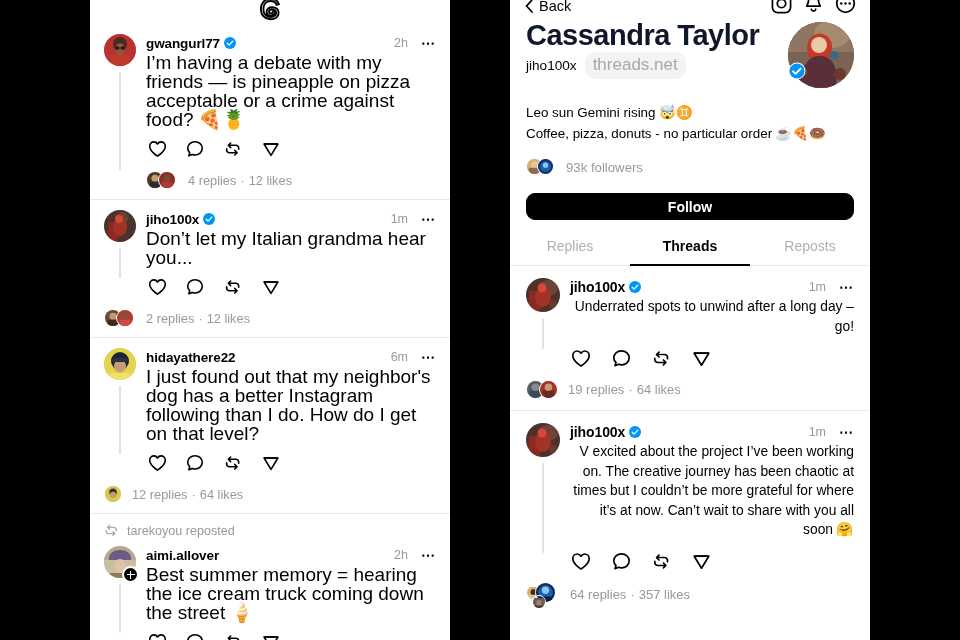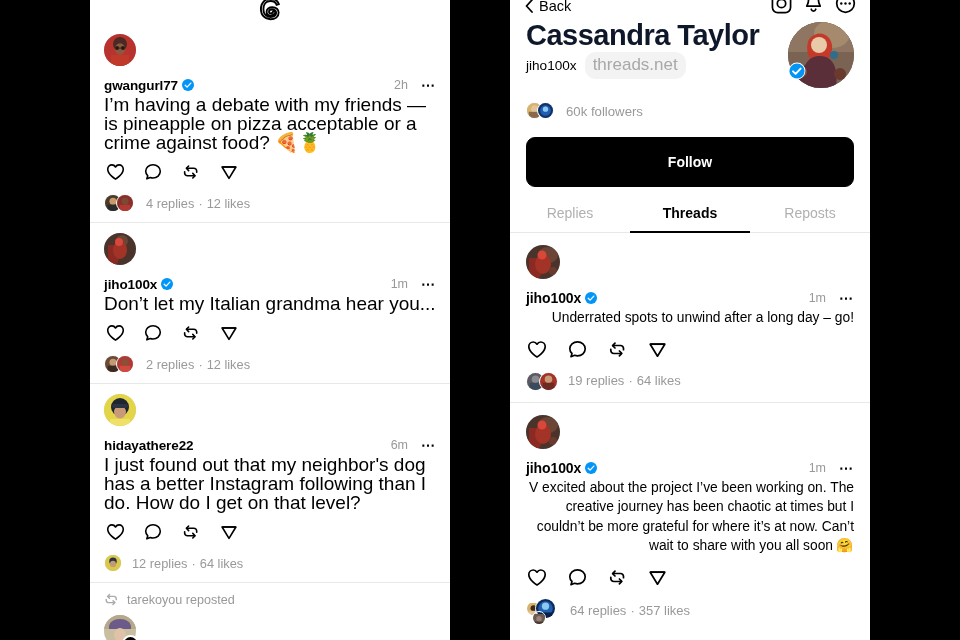--- a/index.html
+++ b/index.html
@@ -30,21 +30,21 @@
   }
   .threads-logo { width: 26px; height: 26px; display:block; }
 
   
   .post {
     position: relative;
     padding: 10px 14px 8px 14px;
     border-bottom: 1px solid #e8e8e8;
   }
   .post.no-border { border-bottom: none; }
-  .post-row { display: flex; gap: 10px; flex-direction: column; }
+  .post-row { display: flex; gap: 10px; }
 
   .avatar-col { width: 32px; flex: 0 0 32px; position: relative; }
   .avatar {
     width: 32px; height: 32px; border-radius: 50%;
     overflow: hidden; position: relative; display: block;
     background: #d9d9d9;
   }
   .avatar svg { display: block; width: 100%; height: 100%; }
   .thread-line {
     position: absolute;
@@ -170,21 +170,21 @@
   .followers-row {
     display: flex; align-items: center; gap: 8px; margin-top: 13px;
   }
   .followers-text { font-size: 13.2px; color: #999; }
 
   .prof-buttons {
     display: flex; gap: 10px;
     padding: 16px 16px 0 16px;
   }
   .btn {
-    flex: 1 1 0; height: 50px; border-radius: 9px;
+    flex: 1 1 0; height: 27px; border-radius: 9px;
     display: flex; align-items: center; justify-content: center;
     font-size: 14px; font-weight: bold; cursor: pointer;
   }
   .btn-primary { background: #000; color: #fff; border: 1px solid #000; }
   .btn-secondary { background: #fff; color: #000; border: 1px solid #dcdcdc; }
 
   .tabs {
     display: flex; margin-top: 18px;
     border-bottom: 1px solid #e8e8e8;
   }
@@ -472,20 +472,21 @@
           <div class="plus-badge"></div>
           <div class="thread-line"></div>
         </div>
         <div class="body-col">
           <div class="post-head">
             <span class="username">aimi.allover</span>
             <span class="head-spacer"></span>
             <span class="timestamp">2h</span>
             <span class="dots">⋯</span>
           </div>
+          <div class="post-text">Best summer memory = hearing the ice cream truck coming down the street 🍦</div>
           <div class="actions">
             <span class="action-btn">
               <svg width="19" height="18" viewBox="0 0 20 19">
                   <path d="M10 17S1.8 12.2 1.8 6.6C1.8 3.9 3.8 2 6.3 2c1.6 0 2.9.9 3.7 2.2C10.8 2.9 12.1 2 13.7 2c2.5 0 4.5 1.9 4.5 4.6C18.2 12.2 10 17 10 17z" fill="none" stroke="#000" stroke-width="1.7" stroke-linejoin="round"></path>
                 </svg>
             </span>
             <span class="action-btn">
               <svg width="18" height="18" viewBox="0 0 19 19">
                   <path d="M9.5 1.8c4.3 0 7.7 3.1 7.7 7s-3.4 7-7.7 7c-1 0-2-.2-2.9-.5l-3.6 1.4 1-3.2C2.5 12.2 1.8 10.6 1.8 8.8c0-3.9 3.4-7 7.7-7z" fill="none" stroke="#000" stroke-width="1.7" stroke-linejoin="round"></path>
                 </svg>
@@ -585,39 +586,43 @@
             </svg>
           </span>
           <svg class="prof-verified" viewBox="0 0 20 20">
             <circle cx="10" cy="10" r="8.4" fill="#fff"></circle>
             <circle cx="10" cy="10" r="7.6" fill="#0095F6"></circle>
             <path d="M6 10.3l2.6 2.6 5-5.3" fill="none" stroke="#fff" stroke-width="1.9" stroke-linecap="round" stroke-linejoin="round"></path>
           </svg>
         </div>
       </div>
 
+      <div class="prof-bio">
+        <div>Leo sun Gemini rising 🤯♊</div>
+        <div>Coffee, pizza, donuts - no particular order ☕🍕🍩</div>
+      </div>
 
       <div class="followers-row">
         <span class="facepile" style="width:32px;flex-basis:32px;height:20px">
           <span class="fp" style="left:0;top:1px;width:17px;height:17px;">
             <svg viewBox="0 0 17 17">
                 <rect width="17" height="17" fill="#d8b268"></rect>
                 <circle cx="8.5" cy="6.5" r="4" fill="#e0c49a"></circle>
                 <rect x="2" y="10" width="13" height="7" fill="#8a6a4a"></rect>
               </svg>
           </span>
           <span class="fp" style="left:11px;top:1px;width:17px;height:17px;">
             <svg viewBox="0 0 17 17">
                 <rect width="17" height="17" fill="#12306b"></rect>
                 <circle cx="8.5" cy="8.5" r="6" fill="#1f5fb0"></circle>
                 <circle cx="8.5" cy="7" r="3" fill="#8ec8f0"></circle>
               </svg>
           </span>
         </span>
-        <span class="followers-text">60k followers</span>
+        <span class="followers-text">93k followers</span>
       </div>
     </div>
 
     <div class="prof-buttons">
       <span class="btn btn-primary">Follow</span>
     </div>
 
     <div class="tabs">
       <span class="tab">Replies</span>
       <span class="tab active">Threads</span>

